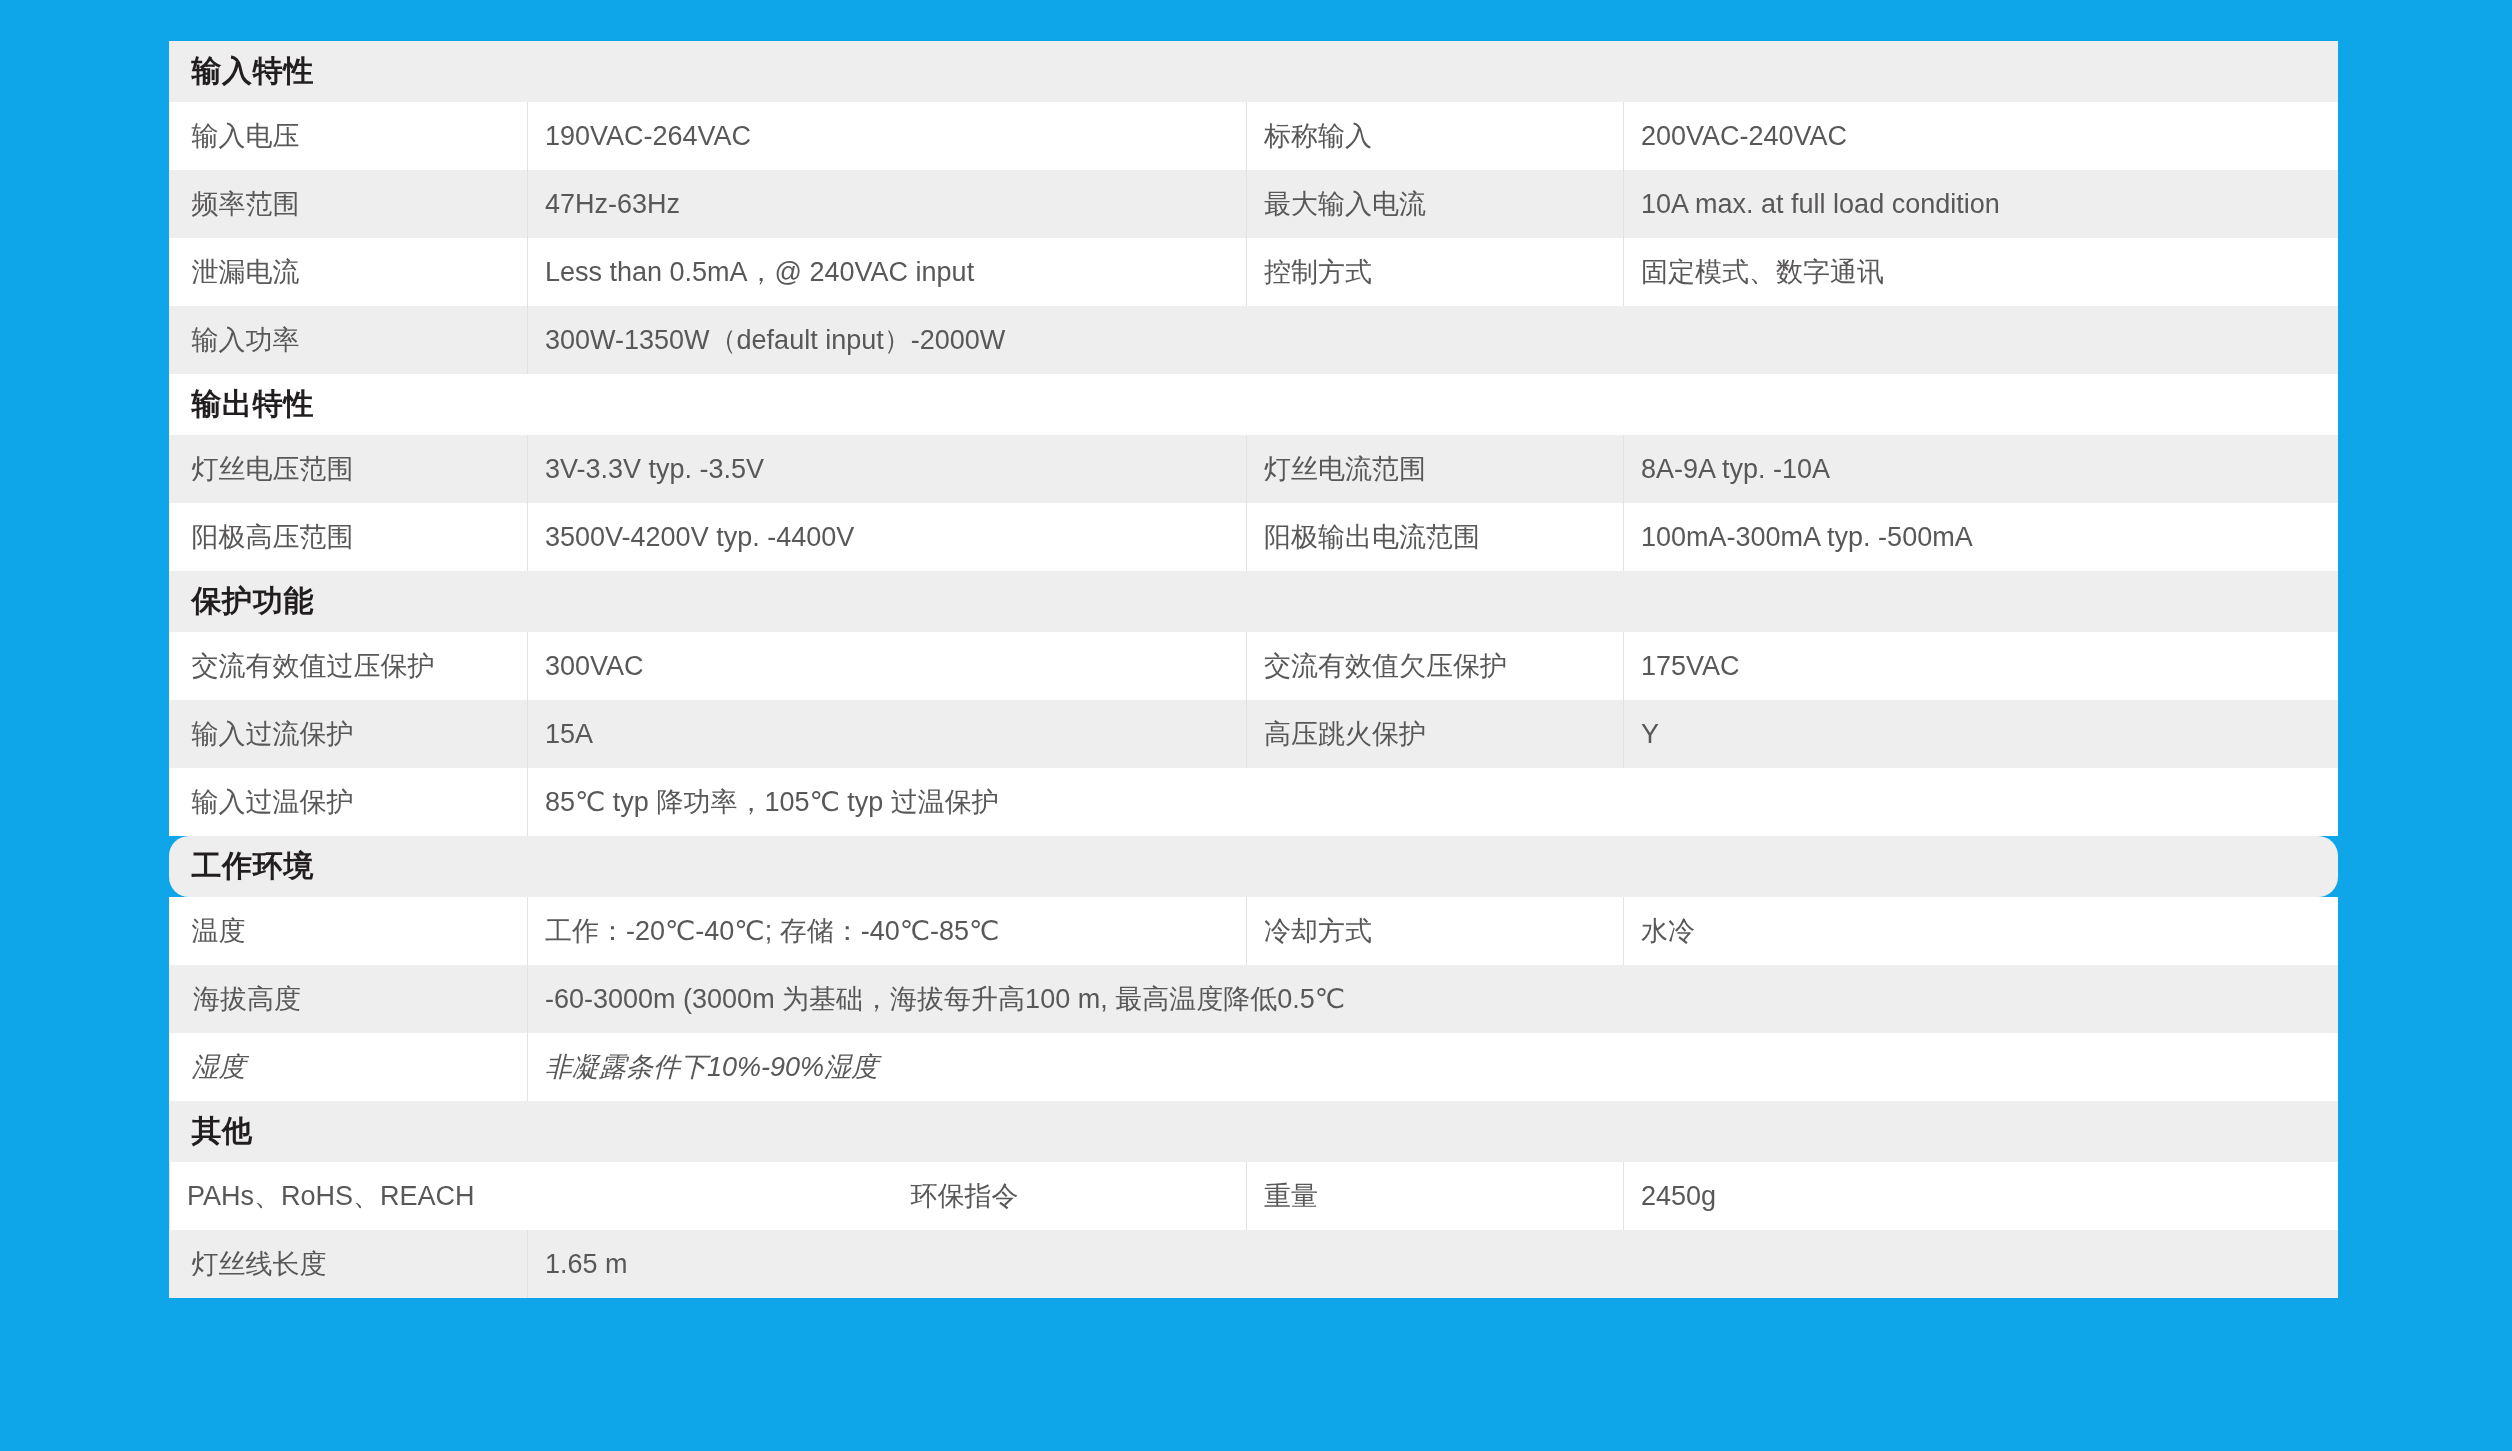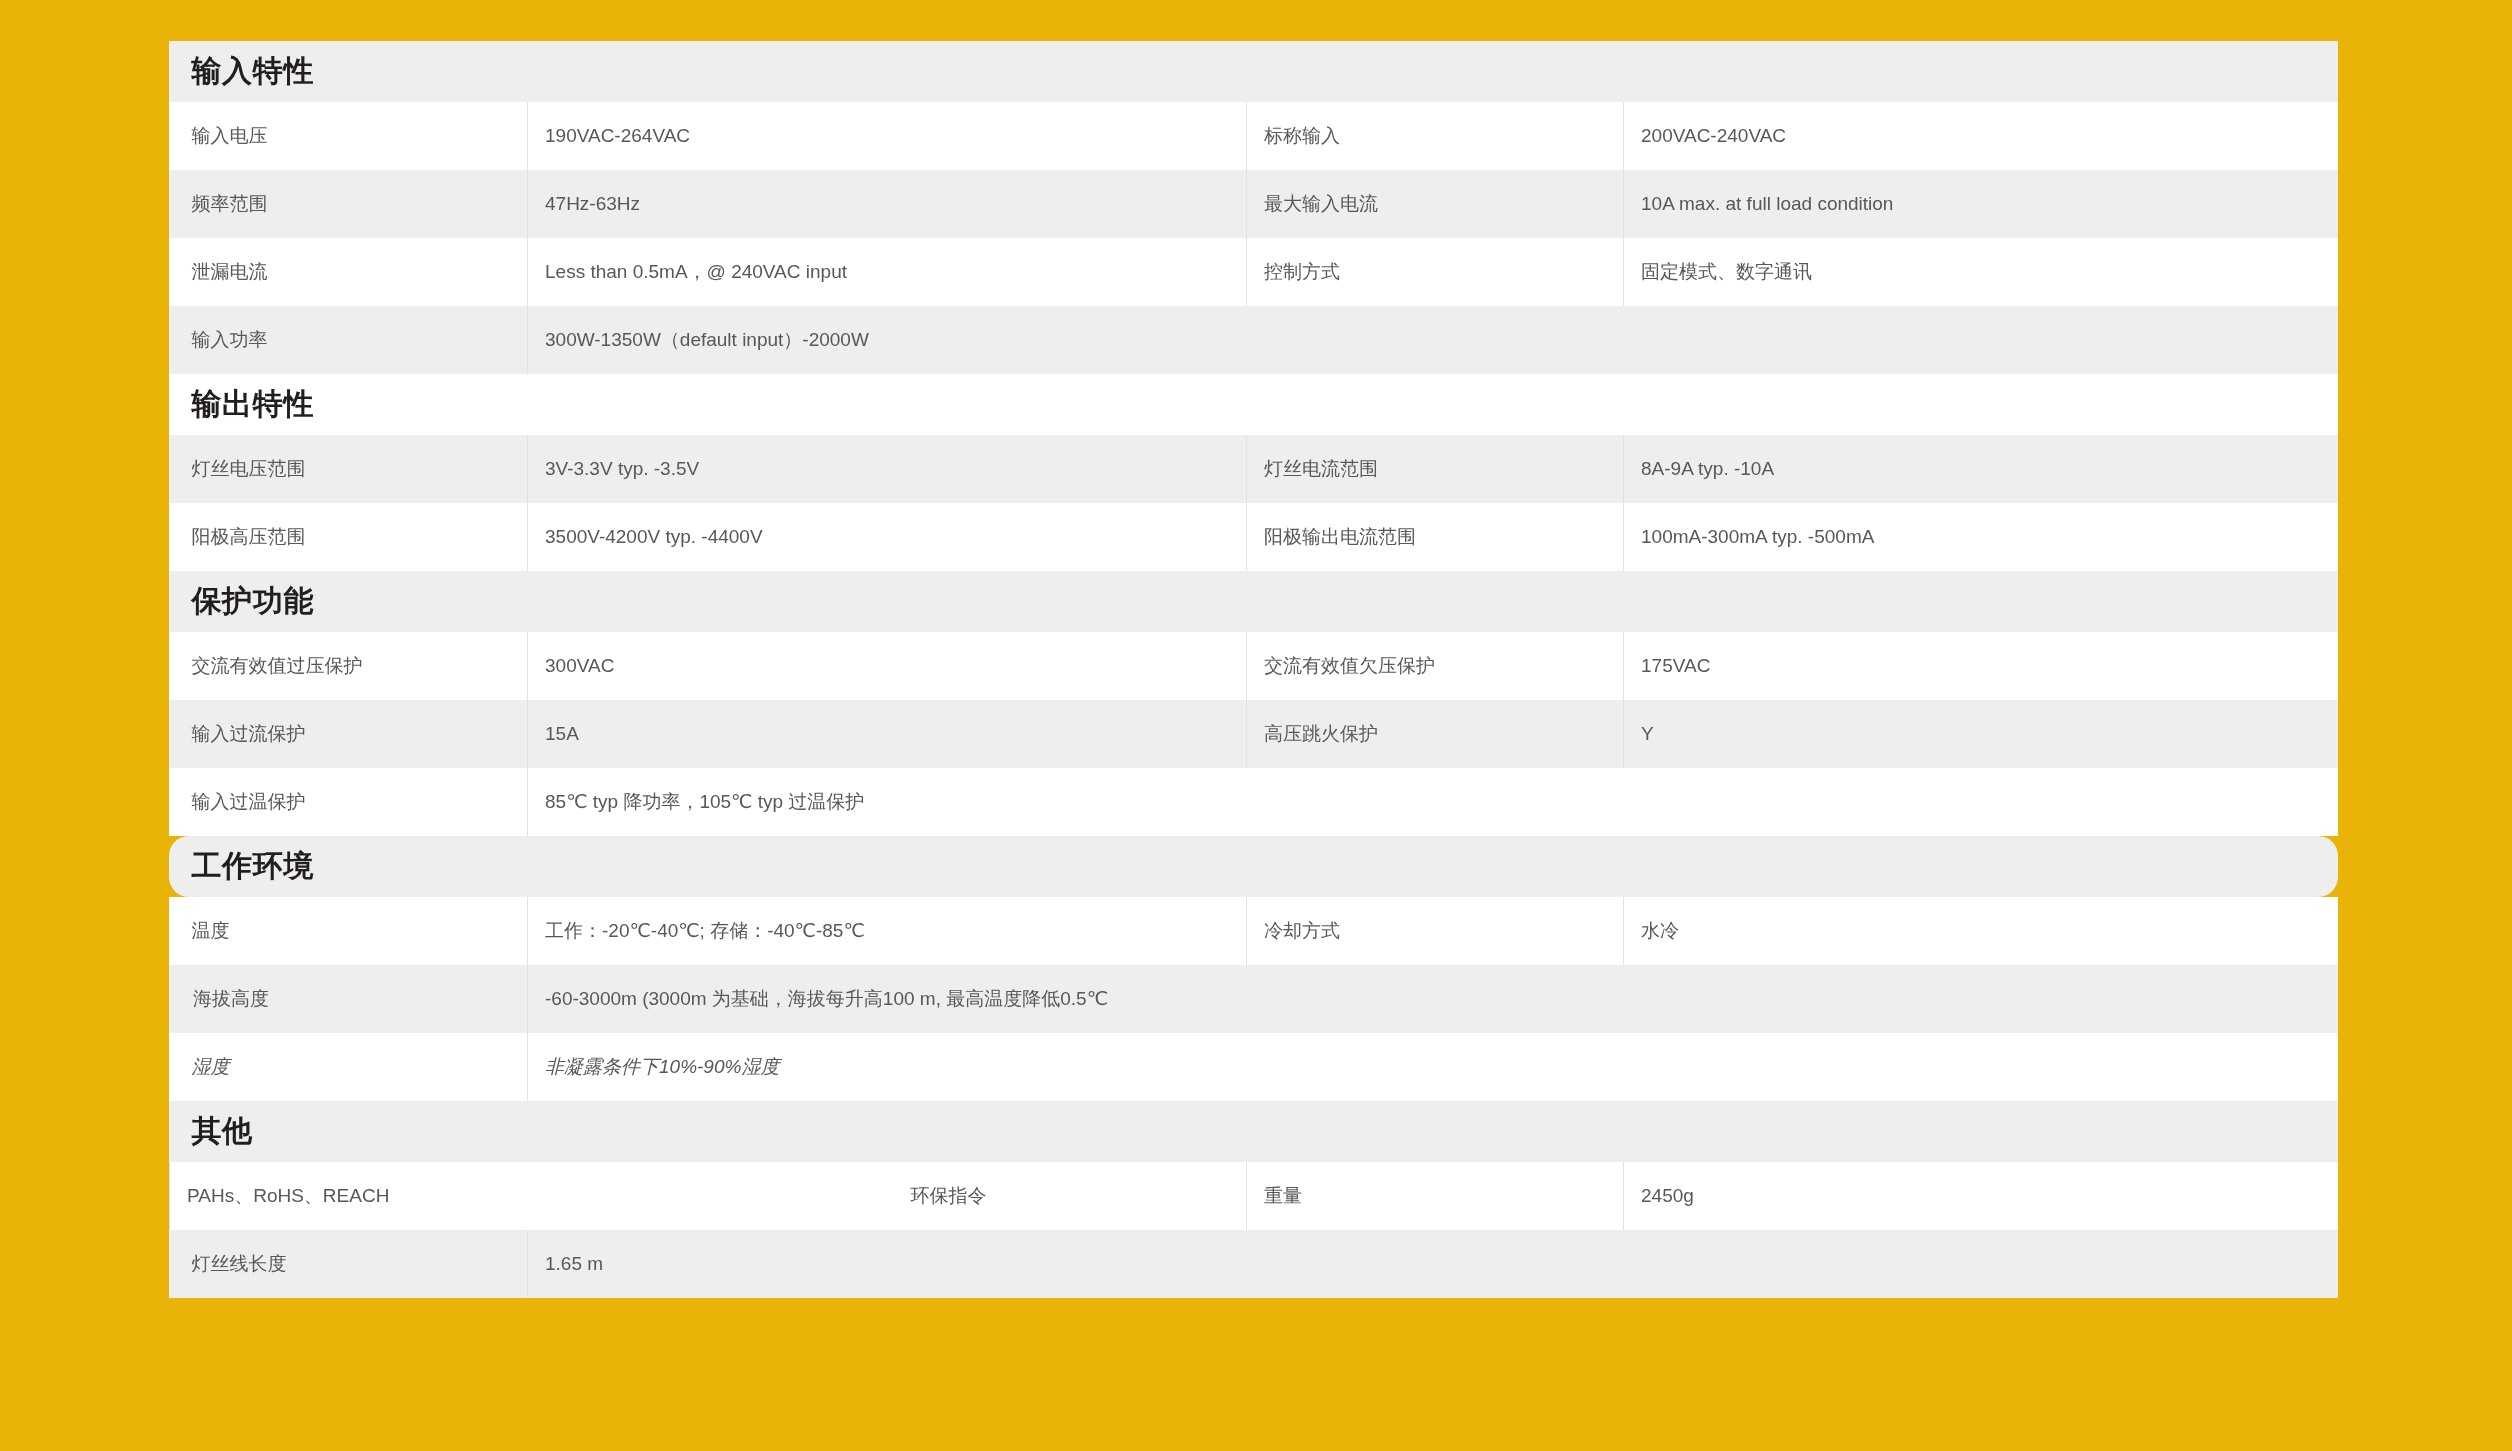--- a/index.html
+++ b/index.html
@@ -5,21 +5,21 @@
   html, body {
     margin: 0;
     padding: 0;
     background: #ffffff;
     font-family: "Liberation Sans", "DejaVu Sans", sans-serif;
   }
   #canvas {
     position: relative;
     width: 2512px;
     height: 1451px;
-    background: #eab308;
+    background: #0ea5e9;
     overflow: hidden;
   }
   #spec-table {
     position: absolute;
     left: 169px;
     top: 41px;
     width: 2169px;
   }
   .sec-header {
     height: 61px;
@@ -35,21 +35,21 @@
     height: 68px;
     display: flex;
     align-items: stretch;
   }
   .cell {
     display: flex;
     align-items: center;
     box-sizing: border-box;
     padding-left: 17px;
     padding-right: 13px;
-    font-size: 19px;
+    font-size: 27px;
     white-space: nowrap;
     overflow: hidden;
   }
   .c1 { width: 358px; padding-left: 22.4px; }
   .c2 { width: 719px; }
   .c3 { width: 377px; }
   .c4 { flex: 1 1 auto; }
   .cspan { flex: 1 1 auto; }
   .bl { border-left: 1.3px solid #E2E2E2; }
 </style>

